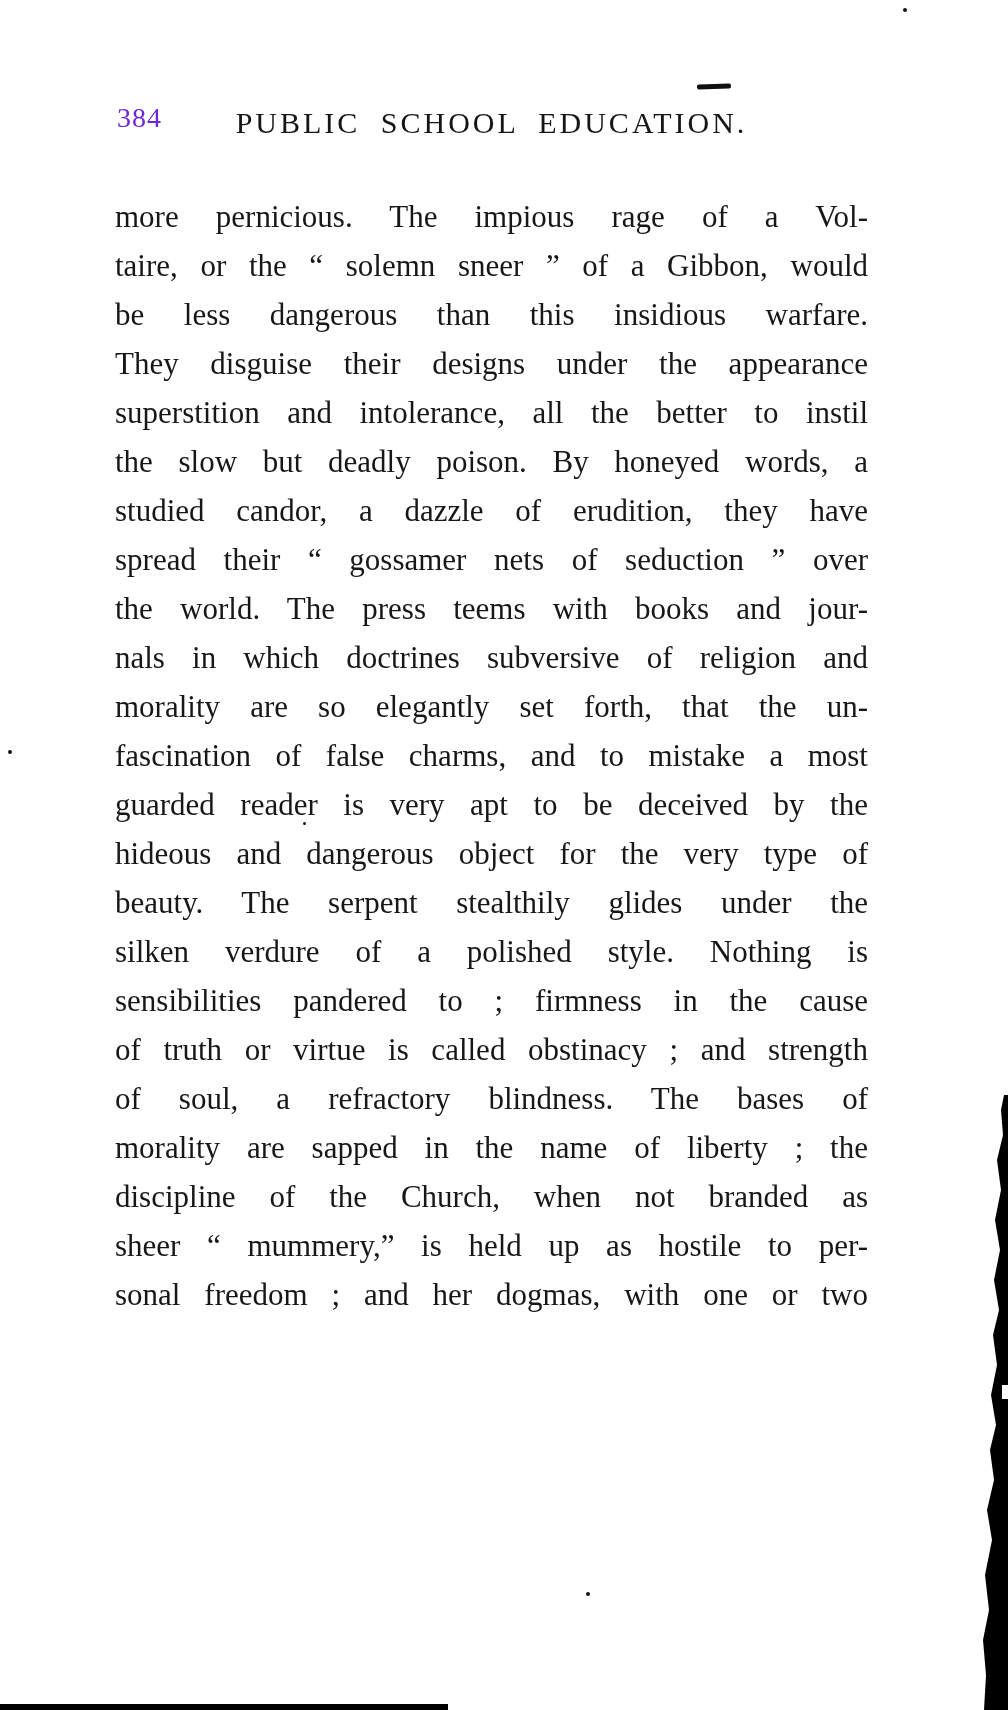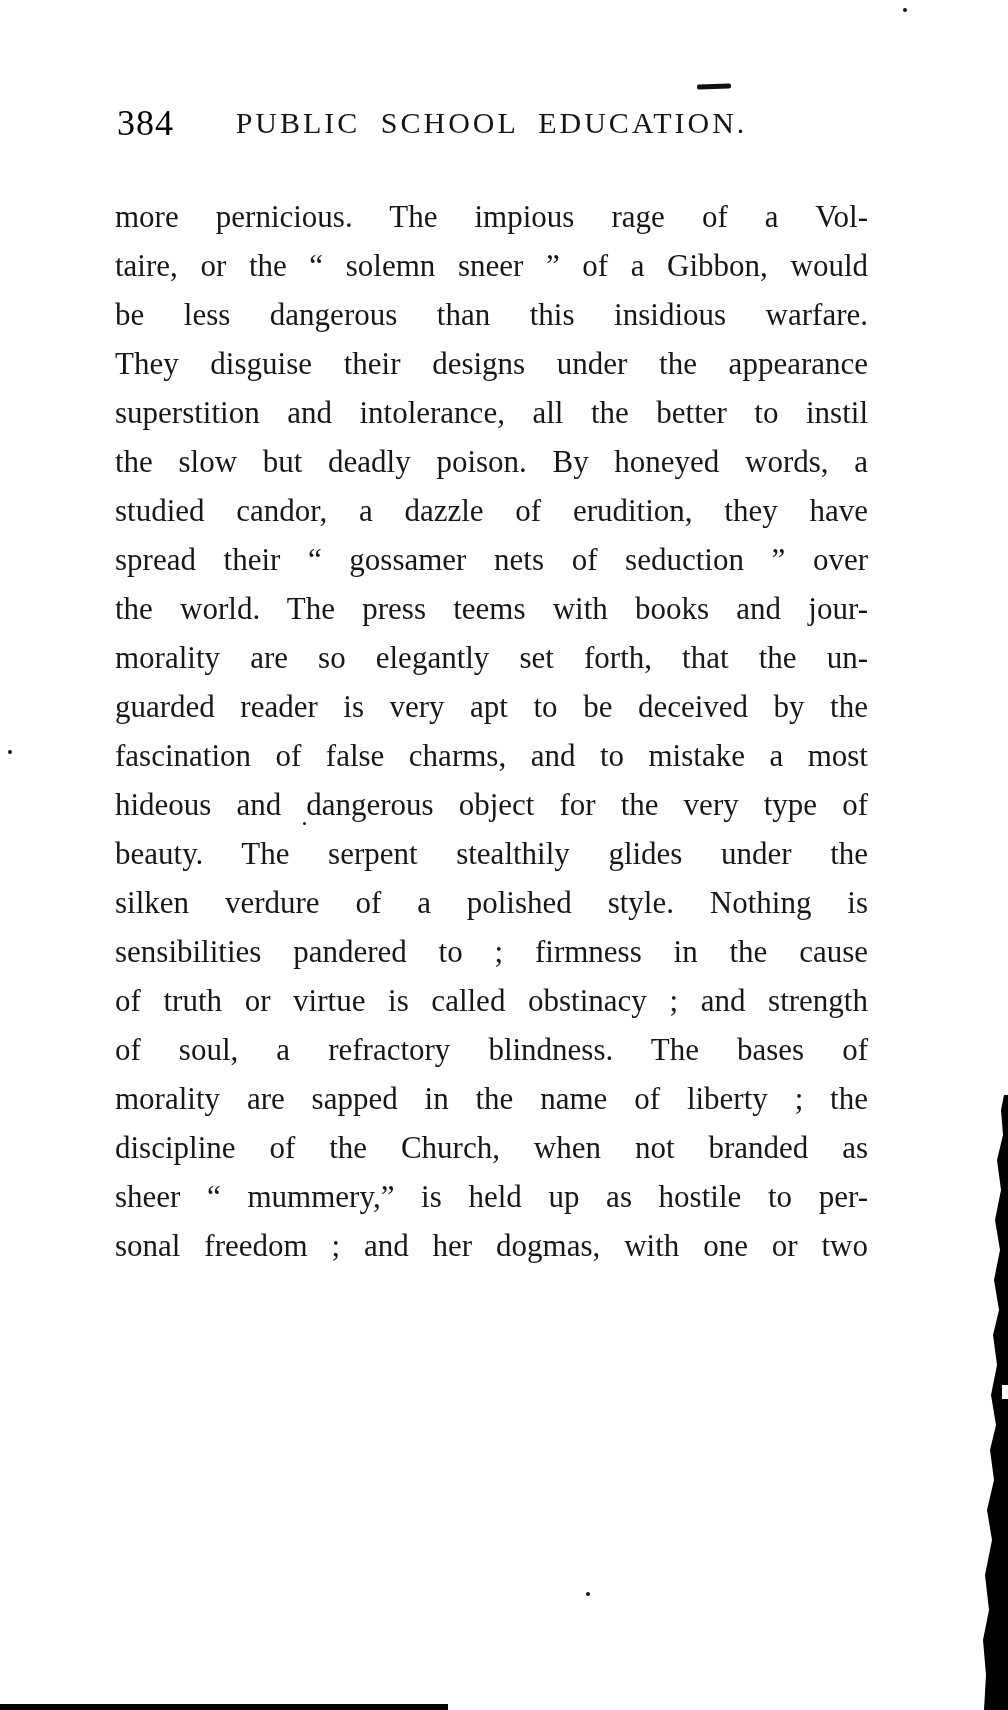--- a/index.html
+++ b/index.html
@@ -20,23 +20,23 @@
     position: relative;
     margin: 0 140px 0 115px;
     padding-top: 106px;
     height: 42px;
     text-align: center;
   }
   .page-number {
     position: absolute;
     left: 2px;
     top: 102px;
-    font-size: 36px;
+    font-size: 28px;
     letter-spacing: 1px;
-    color: #000000;
+    color: #6d28d9;
   }
   .running-title {
     display: inline-block;
     font-size: 30px;
     letter-spacing: 3px;
     word-spacing: 10px;
     color: #161616;
   }
   .body-text {
     margin: 44px 140px 17px 115px;
@@ -98,23 +98,24 @@
   <main class="body-text">
     <div class="line">more pernicious. The impious rage of a Vol-</div>
     <div class="line">taire, or the “ solemn sneer ” of a Gibbon, would</div>
     <div class="line">be less dangerous than this insidious warfare.</div>
     <div class="line">They disguise their designs under the appearance</div>
     <div class="line">superstition and intolerance, all the better to instil</div>
     <div class="line">the slow but deadly poison. By honeyed words, a</div>
     <div class="line">studied candor, a dazzle of erudition, they have</div>
     <div class="line">spread their “ gossamer nets of seduction ” over</div>
     <div class="line">the world. The press teems with books and jour-</div>
+    <div class="line">nals in which doctrines subversive of religion and</div>
     <div class="line">morality are so elegantly set forth, that the un-</div>
+    <div class="line">fascination of false charms, and to mistake a most</div>
     <div class="line">guarded reader is very apt to be deceived by the</div>
-    <div class="line">fascination of false charms, and to mistake a most</div>
     <div class="line">hideous and dangerous object for the very type of</div>
     <div class="line">beauty. The serpent stealthily glides under the</div>
     <div class="line">silken verdure of a polished style. Nothing is</div>
     <div class="line">sensibilities pandered to ; firmness in the cause</div>
     <div class="line">of truth or virtue is called obstinacy ; and strength</div>
     <div class="line">of soul, a refractory blindness. The bases of</div>
     <div class="line">morality are sapped in the name of liberty ; the</div>
     <div class="line">discipline of the Church, when not branded as</div>
     <div class="line">sheer “ mummery,” is held up as hostile to per-</div>
     <div class="line">sonal freedom ; and her dogmas, with one or two</div>

